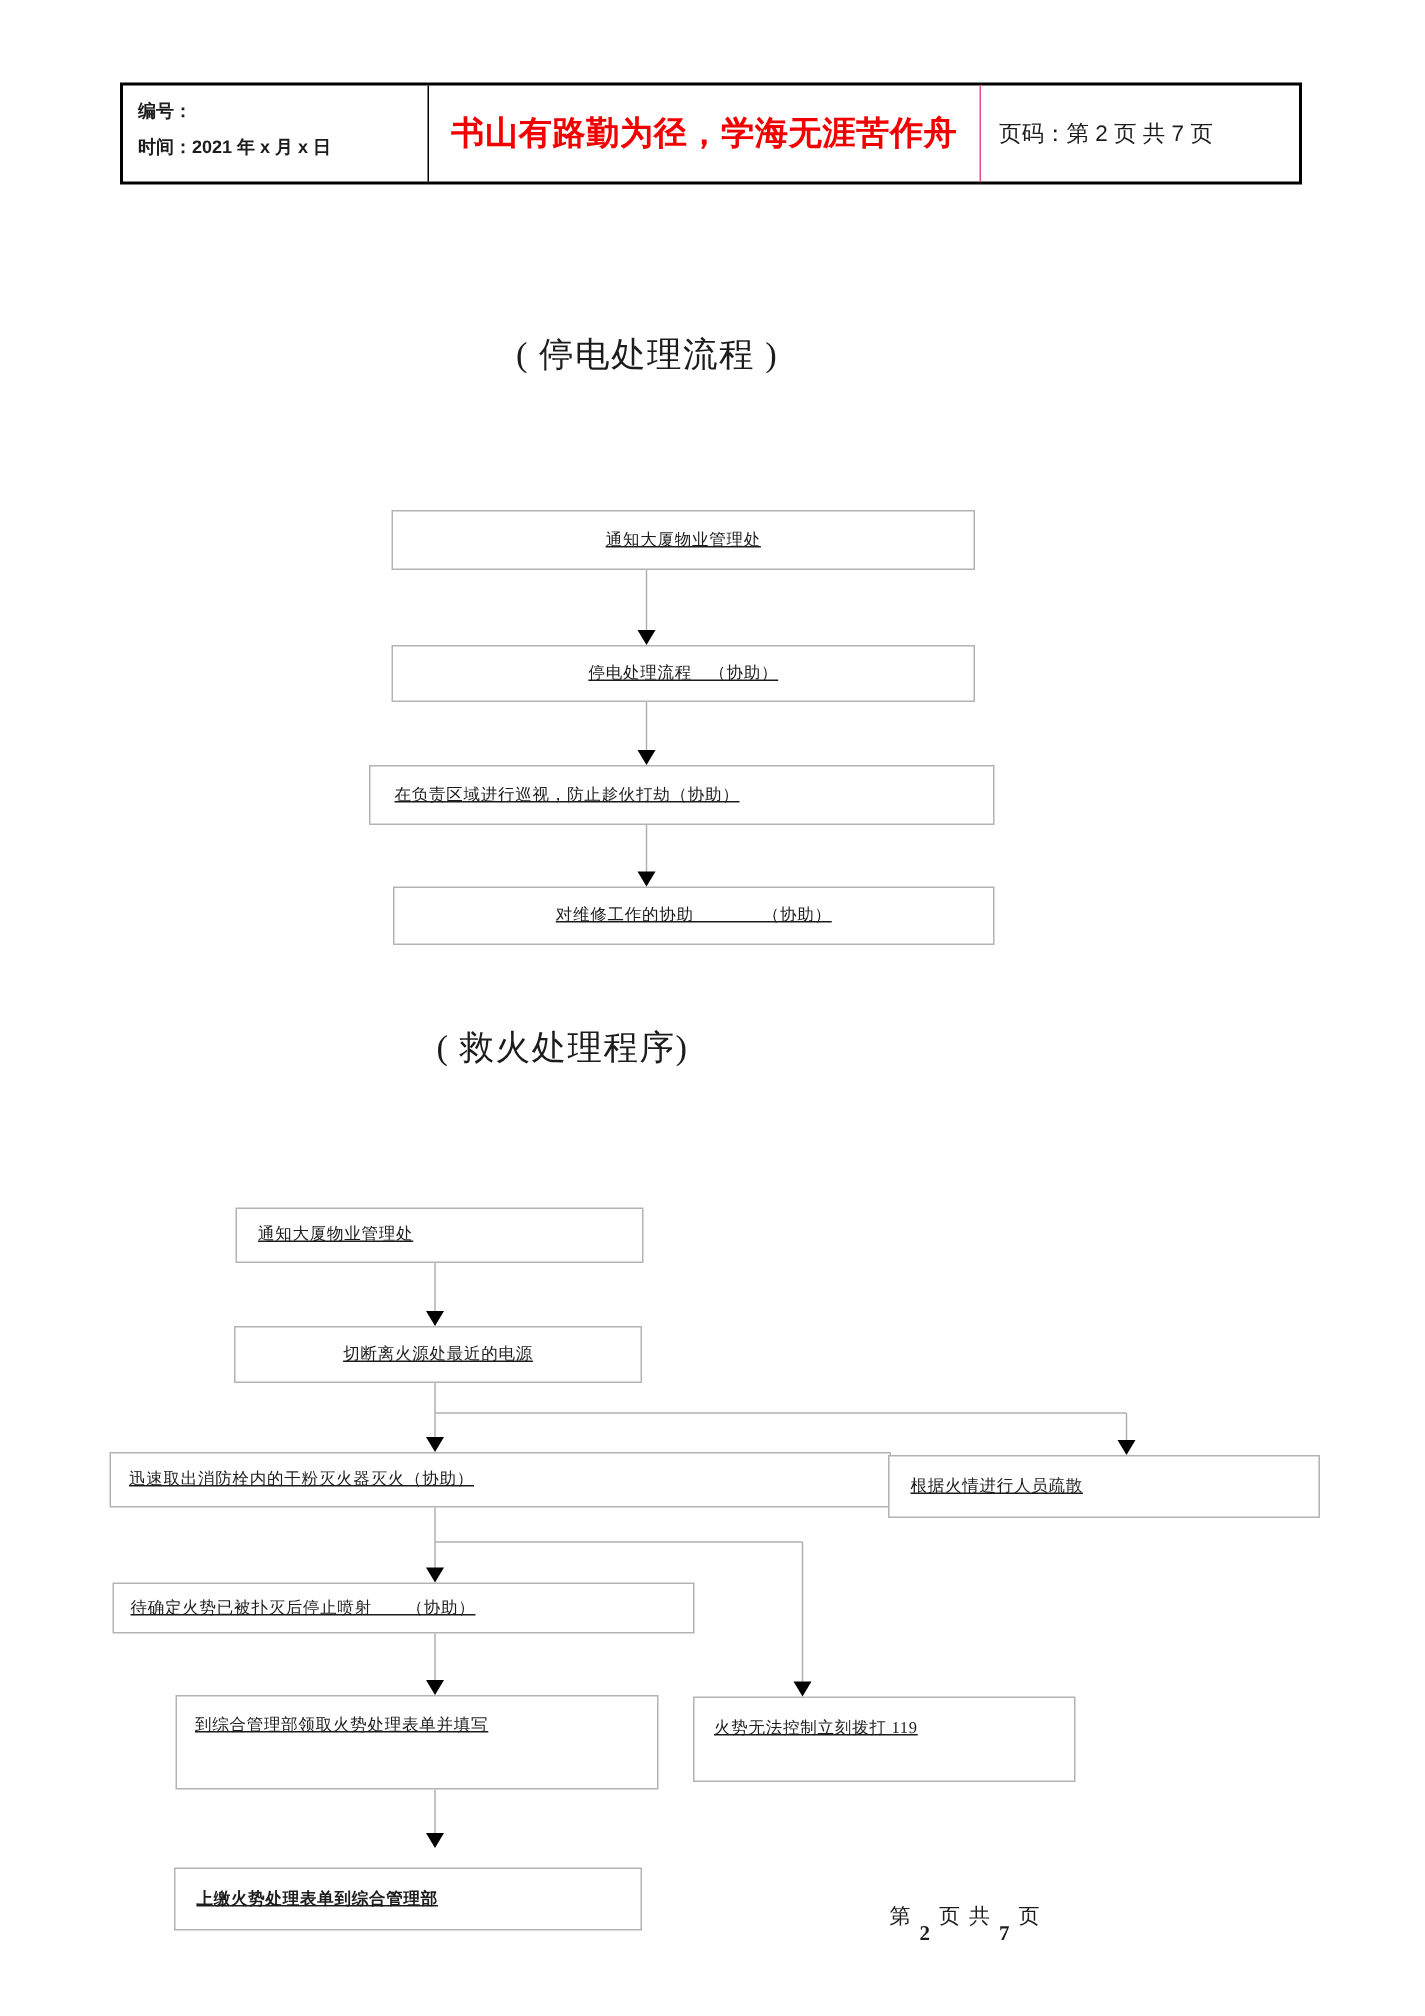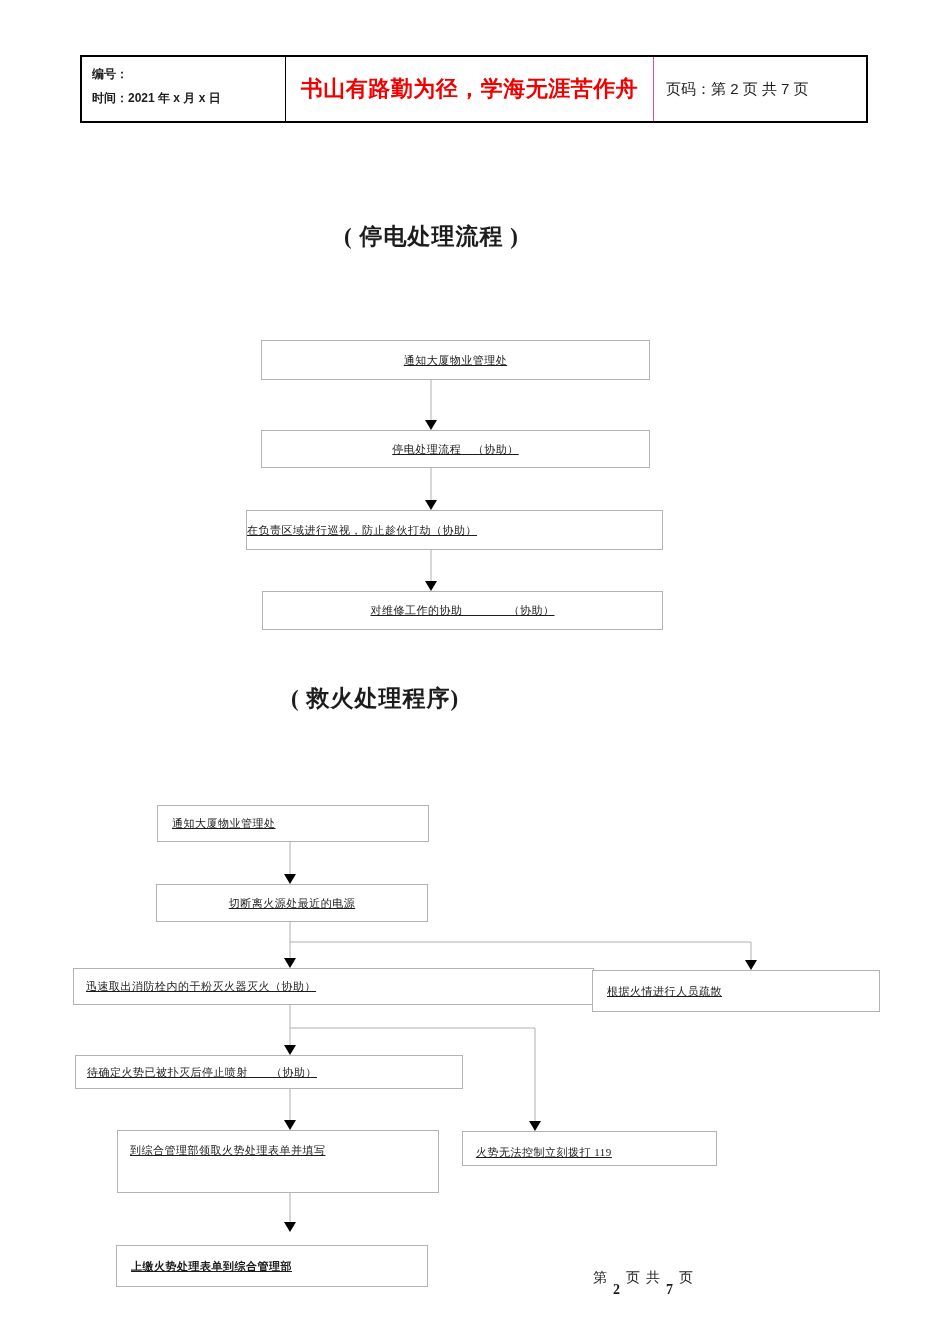--- a/index.html
+++ b/index.html
@@ -34,21 +34,21 @@
   .hdr-motto{
     color:var(--accent-red);font-size:22px;font-weight:bold;
     white-space:nowrap;letter-spacing:0.5px;
   }
   .hdr-right{
     width:213px;display:flex;align-items:center;padding-left:12px;
     font-size:15px;white-space:nowrap;
   }
   
   .fc-title{
-    position:absolute;font-weight:bold;font-size:23px;letter-spacing:1px;
+    position:absolute;font-weight:normal;font-size:23px;letter-spacing:1px;
     white-space:nowrap;line-height:30px;font-family:var(--font-serif);
   }
   
   .fbox{
     position:absolute;box-sizing:border-box;background:#fff;
     border:1px solid var(--box-border);font-size:11px;letter-spacing:0.5px;
     white-space:nowrap;color:var(--text);font-family:var(--font-serif);text-decoration:underline;
   }
   .tc{text-align:center;}
   .bold{font-weight:bold;margin-top:13px;}
@@ -77,31 +77,31 @@
     </div>
     <div class="hdr-cell hdr-right">
       <span>页码：第 2 页  共 7 页</span>
     </div>
   </div>
 
   <div class="fc-title" style="left:344px;top:222px;">(  停电处理流程 )</div>
 
   <div class="fbox tc" style="left:261px;top:340px;width:389px;height:40px;line-height:38px;">通知大厦物业管理处</div>
   <div class="fbox tc" style="left:261px;top:430px;width:389px;height:38px;line-height:36px;">停电处理流程　（协助）</div>
-  <div class="fbox" style="left:246px;top:510px;width:417px;height:40px;line-height:38px;padding-left:0;">在负责区域进行巡视，防止趁伙打劫（协助）</div>
+  <div class="fbox" style="left:246px;top:510px;width:417px;height:40px;line-height:38px;padding-left:16px;">在负责区域进行巡视，防止趁伙打劫（协助）</div>
   <div class="fbox tc" style="left:262px;top:591px;width:401px;height:39px;line-height:37px;text-align:center;">对维修工作的协助　　　　（协助）</div>
 
   <div class="fc-title" style="left:291px;top:684px;">( 救火处理程序)</div>
 
   <div class="fbox" style="left:157px;top:805px;width:272px;height:37px;line-height:35px;padding-left:14px;">通知大厦物业管理处</div>
   <div class="fbox tc" style="left:156px;top:884px;width:272px;height:38px;line-height:36px;">切断离火源处最近的电源</div>
   <div class="fbox" style="left:73px;top:968px;width:521px;height:37px;line-height:35px;padding-left:12px;">迅速取出消防栓内的干粉灭火器灭火（协助）</div>
   <div class="fbox" style="left:592px;top:970px;width:288px;height:42px;line-height:40px;padding-left:14px;">根据火情进行人员疏散</div>
   <div class="fbox" style="left:75px;top:1055px;width:388px;height:34px;line-height:32px;padding-left:11px;">待确定火势已被扑灭后停止喷射　　（协助）</div>
-  <div class="fbox" style="left:462px;top:1131px;width:255px;height:35px;line-height:41px;padding-left:13px;">火势无法控制立刻拨打 119</div>
+  <div class="fbox" style="left:462px;top:1131px;width:255px;height:57px;line-height:41px;padding-left:13px;">火势无法控制立刻拨打 119</div>
   <div class="fbox" style="left:117px;top:1130px;width:322px;height:63px;line-height:20px;padding:9px 0 0 12px;">到综合管理部领取火势处理表单并填写</div>
   <div class="fbox bold" style="left:116px;top:1232px;width:312px;height:42px;line-height:40px;padding-left:14px;">上缴火势处理表单到综合管理部</div>
 
   <svg class="connectors" width="950" height="1344">
 
     <line class="cline" x1="431" y1="380" x2="431" y2="421"></line>
     <polygon class="ahead" points="425,420 437,420 431,430"></polygon>
     <line class="cline" x1="431" y1="468" x2="431" y2="501"></line>
     <polygon class="ahead" points="425,500 437,500 431,510"></polygon>
     <line class="cline" x1="431" y1="550" x2="431" y2="582"></line>

